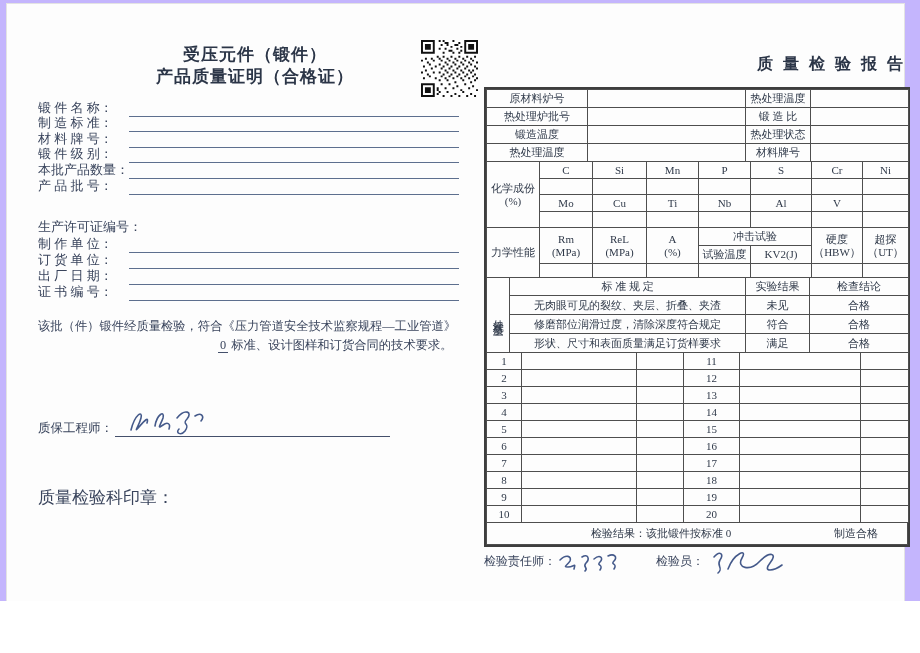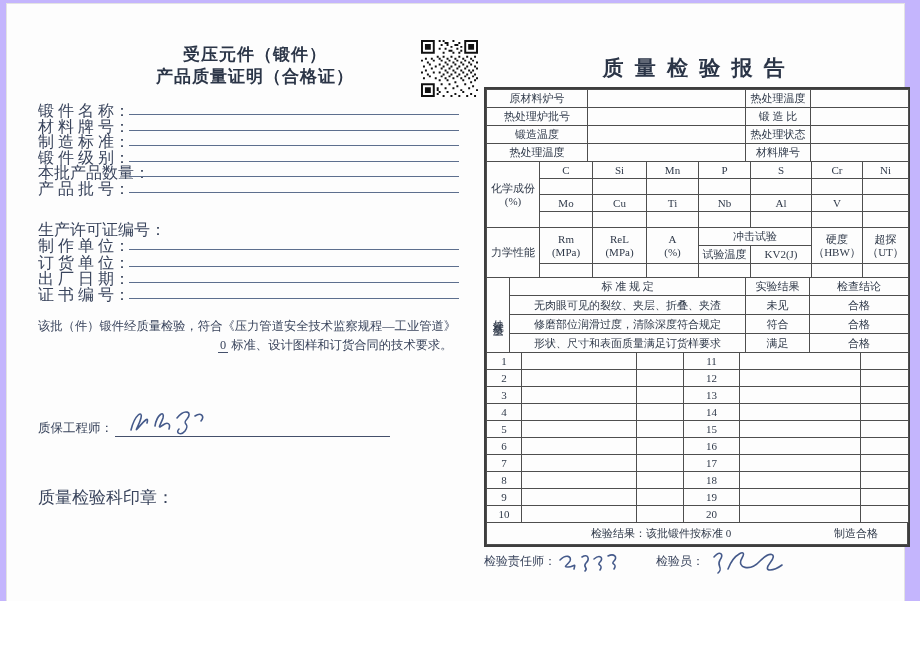--- a/index.html
+++ b/index.html
@@ -7,38 +7,38 @@
           font-family:"Liberation Serif","DejaVu Serif",serif;color:#323c4e;overflow:hidden;}
   .paper{position:absolute;left:7px;top:4px;width:897px;height:640px;background:#fdfdfd;
          box-shadow:0 0 0 1px #e3e3e3;}
   .edge-bottom{position:absolute;left:0;top:645px;width:920px;height:8px;background:#d7d7d7;}
 
   
   .cert-title{position:absolute;left:80px;top:44px;width:350px;text-align:center;
               font-size:17px;font-weight:bold;line-height:22px;color:#2b3547;letter-spacing:1px;}
   .qr{position:absolute;left:421px;top:40px;width:57px;height:57px;}
   .fblock{position:absolute;left:38px;width:421px;}
-  .frow{display:flex;align-items:flex-start;font-size:16px;color:#39445c;}
+  .frow{display:flex;align-items:flex-end;font-size:13px;color:#39445c;}
   .b1 .frow{height:15.6px;}
   .b2 .frow{height:16.3px;}
   .flabel{width:89px;white-space:pre;flex:none;}
   .fline{flex:1;border-bottom:1.4px solid #5d6f8e;height:13px;margin-left:2px;}
   .statement{position:absolute;left:38px;top:317px;width:424px;font-size:12.3px;
              line-height:19px;color:#39445c;}
   .st2{padding-left:180px;}
   .num-underline{border-bottom:1.3px solid #44506b;padding:0 2px;}
   .qa-row{position:absolute;left:38px;top:420px;width:352px;display:flex;align-items:flex-end;
           font-size:12.5px;color:#39445c;}
   .qa-line{position:relative;flex:1;border-bottom:1.4px solid #44506b;height:16px;margin-left:2px;}
   .qa-line svg{position:absolute;left:10px;bottom:-4px;}
   .stamp-label{position:absolute;left:38px;top:486px;font-size:17px;color:#39445c;}
 
   
-  .report-title{position:absolute;left:484px;top:54px;width:422px;text-align:center;
-                font-size:21px;font-weight:bold;letter-spacing:3px;color:#2b3547;}
+  .report-title{position:absolute;left:484px;top:54px;width:422px;text-align:right;
+                font-size:16px;font-weight:bold;letter-spacing:3px;color:#2b3547;}
   .rtable{position:absolute;left:484px;top:87px;width:422px;border:2px solid #3e3e3e;background:#fdfdfd;}
   .rtable table{width:100%;border-collapse:collapse;table-layout:fixed;}
   .rtable table+table{margin-top:-1px;}
   .rtable td{border:1px solid #4e4e4e;font-size:11px;text-align:center;padding:0 1px;
              line-height:1.15;overflow:hidden;white-space:nowrap;color:#2f3949;}
   tr.h13>td{height:13px;} tr.h15>td{height:15px;} tr.h16>td{height:16px;}
   tr.h17>td{height:17px;} tr.h18>td{height:18px;} tr.h21>td{height:21px;}
   .sym{font-size:12px;}
   .two-line{line-height:1.05;}
   .vert{writing-mode:vertical-rl;text-orientation:upright;letter-spacing:2px;font-size:11px;padding:0;}
@@ -69,25 +69,25 @@
     <path fill="#111" d="M2 2h3v3H2z M24 2h3v3h-3z M2 24h3v3H2z"></path>
     <path fill="#111" d="M9 0h1v1H9z M11 0h1v1h-1z M12 1h2v1h-2z M16 0h1v1h-1z M19 1h1v1h-1z M10 2h1v1h-1z M13 2h1v1h-1z M17 2h2v1h-2z M15 3h1v1h-1z M20 3h1v1h-1z M9 4h1v1H9z M12 4h1v1h-1z M18 4h1v1h-1z M14 5h2v1h-2z M20 5h1v1h-1z M11 6h1v1h-1z M16 6h1v1h-1z M19 6h1v1h-1z M8 8h1v1H8z M2 9h1v1H2z M5 9h1v1H5z M0 10h1v1H0z M6 10h1v1H6z M3 11h1v1H3z M4 12h1v1H4z M1 13h1v1H1z M7 13h1v1H7z M5 14h1v1H5z M2 15h1v1H2z M0 16h1v1H0z M6 16h1v1H6z M3 17h1v1H3z M4 18h1v1H4z M1 19h1v1H1z M7 19h1v1H7z M9 9h1v1H9z M11 8h1v1h-1z M13 9h1v1h-1z M15 8h1v1h-1z M17 9h1v1h-1z M19 8h1v1h-1z M21 9h1v1h-1z M23 8h1v1h-1z M25 9h1v1h-1z M27 8h1v1h-1z M10 10h1v1h-1z M12 11h1v1h-1z M14 10h1v1h-1z M16 11h1v1h-1z M18 10h1v1h-1z M20 11h1v1h-1z M22 10h1v1h-1z M24 11h1v1h-1z M26 10h1v1h-1z M28 11h1v1h-1z M9 12h1v1H9z M11 13h1v1h-1z M13 12h1v1h-1z M15 13h1v1h-1z M17 12h1v1h-1z M19 13h1v1h-1z M21 12h1v1h-1z M23 13h1v1h-1z M25 12h1v1h-1z M27 13h1v1h-1z M10 14h1v1h-1z M12 15h1v1h-1z M14 14h1v1h-1z M16 15h1v1h-1z M18 14h1v1h-1z M20 15h1v1h-1z M22 14h1v1h-1z M24 15h1v1h-1z M26 15h1v1h-1z M28 14h1v1h-1z M9 16h1v1H9z M11 17h1v1h-1z M13 16h1v1h-1z M15 17h1v1h-1z M17 16h1v1h-1z M19 17h1v1h-1z M21 16h1v1h-1z M23 17h1v1h-1z M25 16h1v1h-1z M27 17h1v1h-1z M10 18h1v1h-1z M12 19h1v1h-1z M14 18h1v1h-1z M16 19h1v1h-1z M18 18h1v1h-1z M20 19h1v1h-1z M22 18h1v1h-1z M24 19h1v1h-1z M26 18h1v1h-1z M28 19h1v1h-1z M9 20h1v1H9z M13 20h1v1h-1z M17 21h1v1h-1z M21 20h1v1h-1z M25 21h1v1h-1z M27 20h1v1h-1z M10 22h1v1h-1z M14 22h1v1h-1z M18 23h1v1h-1z M22 22h1v1h-1z M26 23h1v1h-1z M12 24h1v1h-1z M16 24h1v1h-1z M20 25h1v1h-1z M24 24h1v1h-1z M28 25h1v1h-1z M9 26h1v1H9z M13 26h1v1h-1z M17 27h1v1h-1z M21 26h1v1h-1z M25 27h1v1h-1z M11 28h1v1h-1z M15 28h1v1h-1z M19 28h1v1h-1z M23 28h1v1h-1z M27 28h1v1h-1z M8 24h1v2H8z M8 27h1v1H8z"></path>
   </svg>
 
   <div class="fblock b1" style="top:101px;">
     <div class="frow">
       <span class="flabel">锻 件 名 称：</span>
       <span class="fline"></span>
     </div>
     <div class="frow">
+      <span class="flabel">制 造 标 准：</span>
+      <span class="fline"></span>
+    </div>
+    <div class="frow">
       <span class="flabel">材 料 牌 号：</span>
-      <span class="fline"></span>
-    </div>
-    <div class="frow">
-      <span class="flabel">制 造 标 准：</span>
       <span class="fline"></span>
     </div>
     <div class="frow">
       <span class="flabel">锻 件 级 别：</span>
       <span class="fline"></span>
     </div>
     <div class="frow">
       <span class="flabel">本批产品数量：</span>
       <span class="fline"></span>
     </div>

